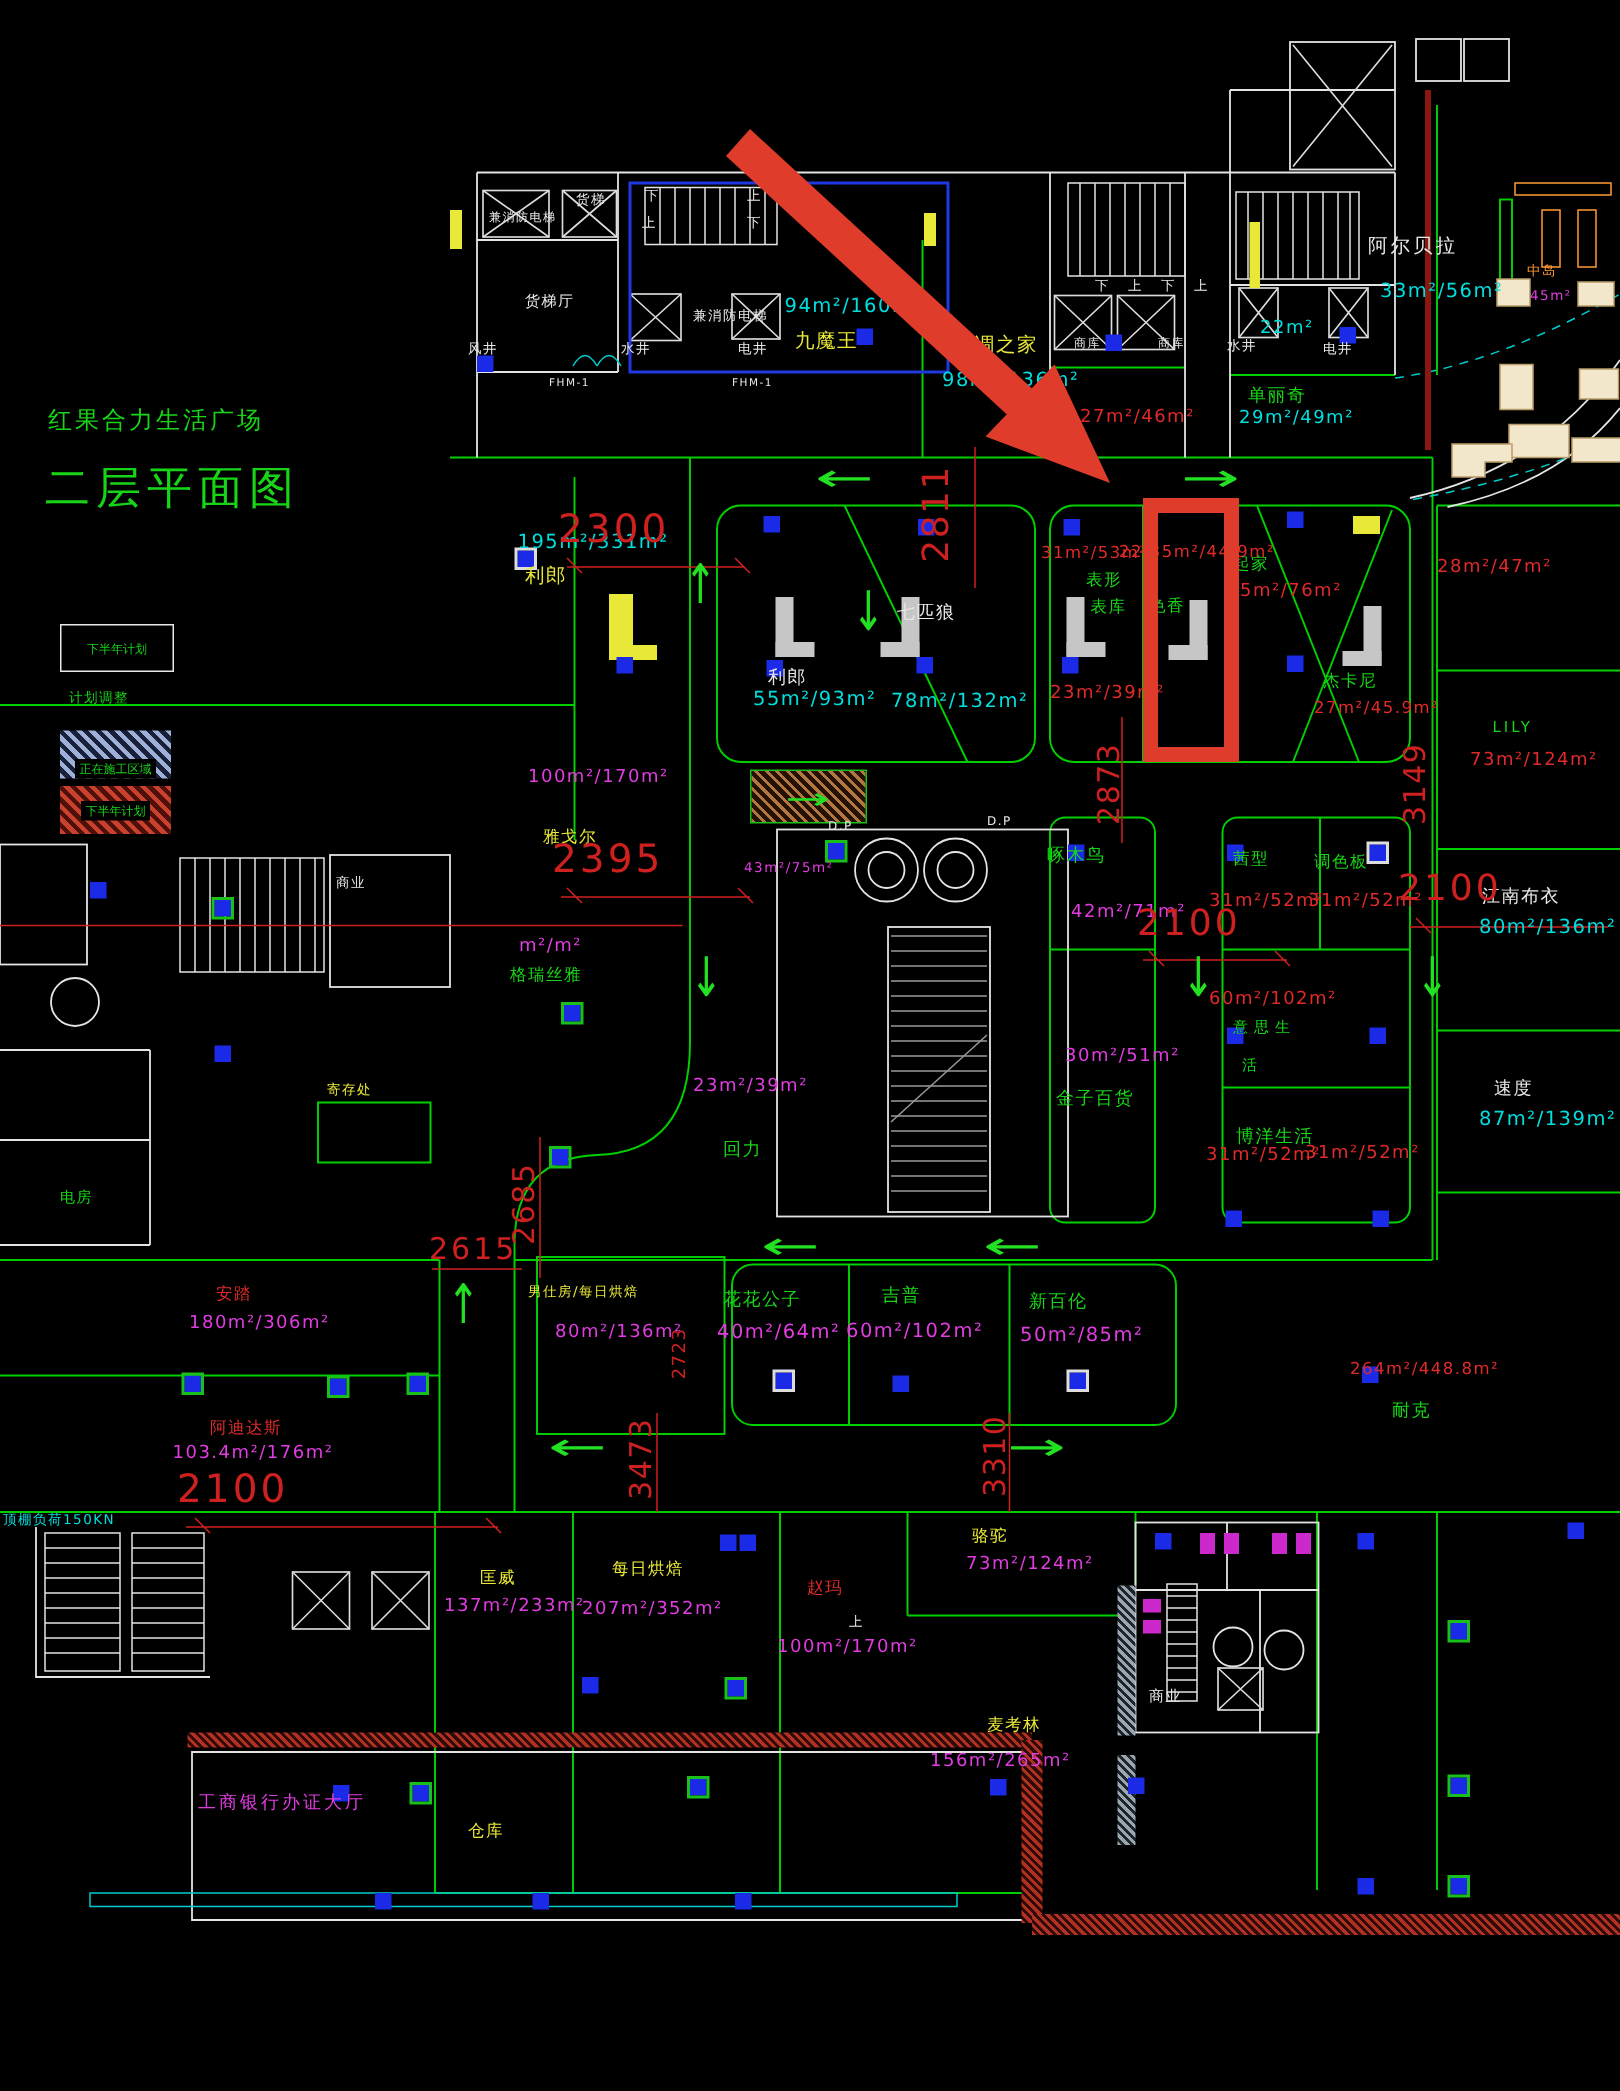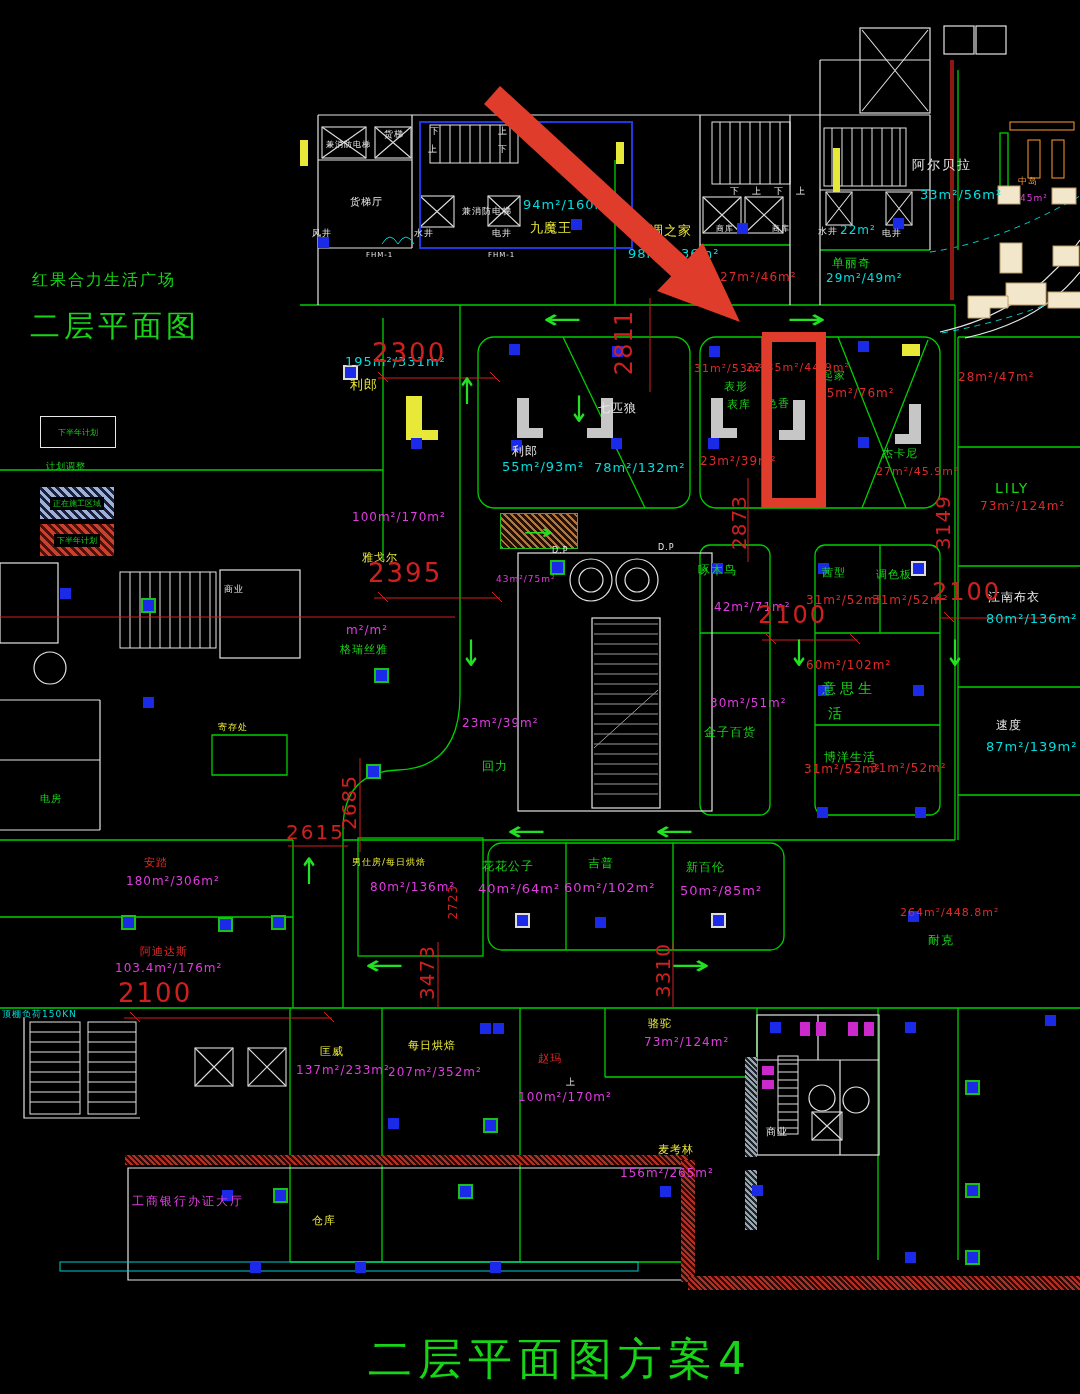--- a/index.html
+++ b/index.html
@@ -3,37 +3,37 @@
 <meta charset="utf-8">
 <style>
   html,body{margin:0;padding:0;background:#000;}
   #canvas{position:relative;width:1080px;height:1394px;background:#000;overflow:hidden;
     font-family:"DejaVu Sans","Liberation Sans",sans-serif;}
   svg{position:absolute;left:0;top:0;}
   .lb{position:absolute;white-space:nowrap;line-height:1.05;letter-spacing:1px;}
   .g{color:#17d417}.cy{color:#00dede}.rd{color:#e02a2a}.mg{color:#e03ce0}
   .yl{color:#e8e838}.wh{color:#e8e8e8}.or{color:#ff9a33}.dm{color:#cf2020}
   .f7{font-size:7px}.f8{font-size:8px}.f9{font-size:9px}.f10{font-size:10px}
-  .f11{font-size:11px}.f12{font-size:12px}.f13{font-size:13px}.f14{font-size:14px}
+  .f11{font-size:11px}.f12{font-size:12px}.f13{font-size:13px}.f14{font-size:10px}
   .f16{font-size:16px}.f20{font-size:20px}.f24{font-size:24px}.f26{font-size:26px}
   .f30{font-size:30px}.f44{font-size:44px}
   .ls2{letter-spacing:2px}.ls4{letter-spacing:4px}.ls6{letter-spacing:6px}
   .vt{transform:rotate(-90deg);transform-origin:center center;}
   .ar{position:absolute;color:#22e022;font-size:26px;line-height:1;}
   .ax{transform:scaleX(1.8)}.ay{transform:scaleY(1.4)}
   .sq{position:absolute;width:11px;height:11px;background:#1b2ae6;}
   .sq.gb{outline:2px solid #19c019}.sq.wb{outline:2px solid #ddd}
   .Lfix{position:absolute;background:#c6c6c6;}
   .Lfix.y{background:#e8e838;}
   .htan{position:absolute;background:repeating-linear-gradient(45deg,#b07840 0 2px,#241104 2px 5px);border:1px solid #19c019;}
   .hred{position:absolute;background:repeating-linear-gradient(45deg,#b03024 0 2px,#300a06 2px 4px);}
   .hgray{position:absolute;background:repeating-linear-gradient(45deg,#99a7aa 0 2px,#1d2430 2px 4px);}
   .legend-box{position:absolute;width:74px;height:30px;border:1px solid #e8e8e8;display:flex;align-items:center;justify-content:center;}
   .legend-hb{position:absolute;width:74px;height:32px;display:flex;align-items:center;justify-content:center;}
-  .hblue{background:repeating-linear-gradient(45deg,#9fb0d8 0 3px,#18203a 3px 6px);}
+  .hblue{background:repeating-linear-gradient(45deg,#9fb0d8 0 3px,#18203a 3px 6px);align-items:flex-end;}
   .hred2{background:repeating-linear-gradient(45deg,#c8402e 0 3px,#50100a 3px 6px);}
   .legend-hb span,.legend-box span{background:#000;padding:1px 3px;}
   .hlbox{position:absolute;border:10px solid #e03c2c;box-sizing:border-box;}
 </style>
 </head>
 <body>
 
 <div id="canvas">
 
 <svg width="1080" height="1394">
@@ -269,21 +269,20 @@
 <span class="ar ay" style="left:944px;top:640px">↓</span>
 <span class="ar ay" style="left:298px;top:858px">↑</span>
 <span class="ar ax" style="left:516px;top:818px">←</span>
 <span class="ar ax" style="left:664px;top:818px">←</span>
 <span class="ar ax" style="left:374px;top:952px">←</span>
 <span class="ar ax" style="left:680px;top:952px">→</span>
 <span class="ar ax" style="left:530px;top:522px;font-size:20px">→</span>
 
 <span class="lb g f16 ls2" style="left:32px;top:272px">红果合力生活广场</span>
 <span class="lb g f30 ls4" style="left:30px;top:310px">二层平面图</span>
-<span class="lb g f44 ls6" style="left:368px;top:1336px">二层平面图方案4</span>
 
 <div class="legend-box" style="left:40px;top:416px">
   <span class="g f8">下半年计划</span>
 </div>
 <span class="lb g f9" style="left:46px;top:462px">计划调整</span>
 <div class="legend-hb hblue" style="left:40px;top:487px">
   <span class="g f8">正在施工区域</span>
 </div>
 <div class="legend-hb hred2" style="left:40px;top:524px">
   <span class="g f8">下半年计划</span>
@@ -362,21 +361,21 @@
 <span class="lb yl f11" style="left:648px;top:1018px">骆驼</span>
 <span class="lb mg f12" style="left:644px;top:1036px">73m²/124m²</span>
 <span class="lb yl f11" style="left:658px;top:1144px">麦考林</span>
 <span class="lb mg f12" style="left:620px;top:1167px">156m²/265m²</span>
 <span class="lb mg f12 ls2" style="left:132px;top:1195px">工商银行办证大厅</span>
 <span class="lb yl f11" style="left:312px;top:1215px">仓库</span>
 <span class="lb or f9" style="left:1018px;top:177px">中岛</span>
 <span class="lb mg f9" style="left:1020px;top:194px">45m²</span>
 <span class="lb rd f12" style="left:958px;top:371px">28m²/47m²</span>
 <span class="lb rd f12" style="left:720px;top:271px">27m²/46m²</span>
-<span class="lb cy f12" style="left:840px;top:224px">22m²</span>
+<span class="lb cy f12" style="left:840px;top:212px">22m²</span>
 <span class="lb mg f9" style="left:496px;top:575px">43m²/75m²</span>
 
 <span class="lb wh f10" style="left:350px;top:197px">货梯厅</span>
 <span class="lb wh f9" style="left:384px;top:130px">货梯</span>
 <span class="lb wh f8" style="left:326px;top:141px">兼消防电梯</span>
 <span class="lb wh f9" style="left:462px;top:207px">兼消防电梯</span>
 <span class="lb wh f9" style="left:414px;top:229px">水井</span>
 <span class="lb wh f9" style="left:492px;top:229px">电井</span>
 <span class="lb wh f9" style="left:312px;top:229px">风井</span>
 <span class="lb wh f9" style="left:818px;top:227px">水井</span>

